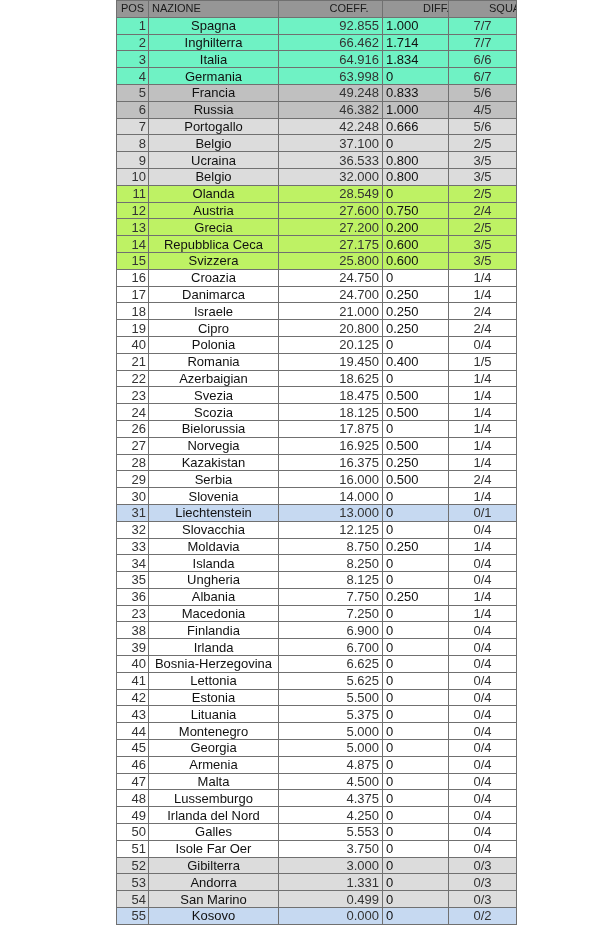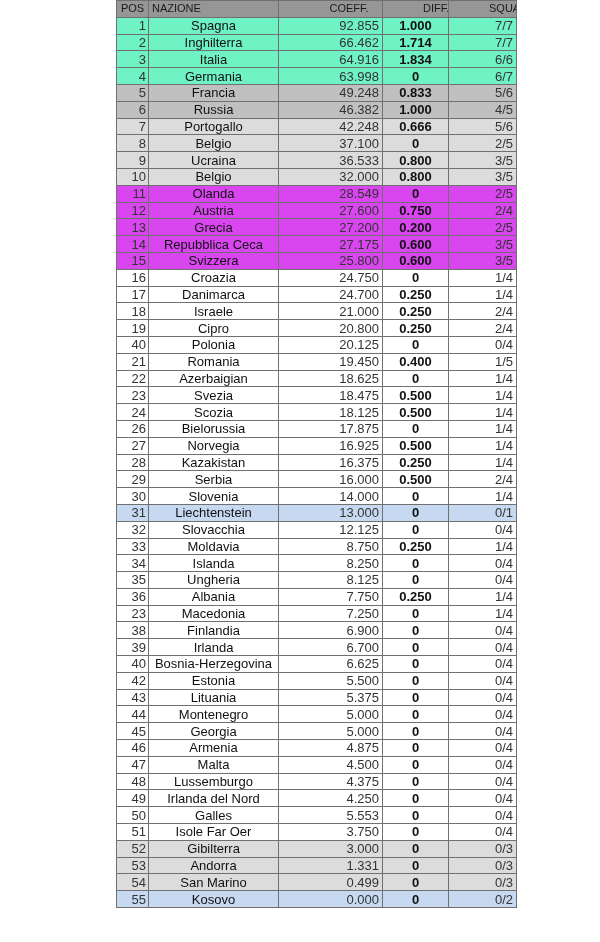--- a/index.html
+++ b/index.html
@@ -6,26 +6,26 @@
   body { width:600px; height:942px; position:relative; overflow:hidden; font-family:"Liberation Sans", sans-serif; }
   table { position:absolute; left:116px; top:0; border-collapse:collapse; table-layout:fixed; width:368px; }
   td, th { border:1px solid #707070; height:15.8px; padding:0 3px; font-size:13px; line-height:15px; white-space:nowrap; overflow:hidden; color:#111; }
   th { background:#969696; color:#1a1a1a; font-weight:normal; font-size:11px; }
   th.pos { text-align:center; padding:0 1px; }
   th.naz { text-align:left;margin-left:24px; }
   th.coe, th.dif, th.squ { text-align:center;padding-left:40px; }
   td.pos { text-align:right; color:#333; padding-right:2px; }
   td.naz { font-weight:normal; text-align:center; }
   td.coe { text-align:right; color:#333; }
-  td.dif { text-align:center; font-weight:bold; }
-  td.squ { text-align:right; color:#333; }
+  td.dif { text-align:left; font-weight:normal; }
+  td.squ { text-align:center; color:#333; }
   tr.c-green td { background:#66ffcc; background:#6ff2c4; }
   tr.c-dgray td { background:#c0c0c0; }
   tr.c-lgray td { background:#dcdcdc; }
-  tr.c-lblue td { background:#d946ef; }
+  tr.c-lblue td { background:#bef264; }
   tr.c-blue td { background:#c6d9f1; }
   tr.c-white td { background:#ffffff; }
   col.c1 { width:32px; } col.c2 { width:130px; } col.c3 { width:104px; } col.c4 { width:66px; } col.c5 { width:68px; }
 </style>
 </head>
 <body>
 
 <table>
   <colgroup>
       <col class="c1">
@@ -311,20 +311,27 @@
         <td class="squ">0/4</td>
       </tr>
       <tr class="c-white">
         <td class="pos">40</td>
         <td class="naz">Bosnia-Herzegovina</td>
         <td class="coe">6.625</td>
         <td class="dif">0</td>
         <td class="squ">0/4</td>
       </tr>
       <tr class="c-white">
+        <td class="pos">41</td>
+        <td class="naz">Lettonia</td>
+        <td class="coe">5.625</td>
+        <td class="dif">0</td>
+        <td class="squ">0/4</td>
+      </tr>
+      <tr class="c-white">
         <td class="pos">42</td>
         <td class="naz">Estonia</td>
         <td class="coe">5.500</td>
         <td class="dif">0</td>
         <td class="squ">0/4</td>
       </tr>
       <tr class="c-white">
         <td class="pos">43</td>
         <td class="naz">Lituania</td>
         <td class="coe">5.375</td>

